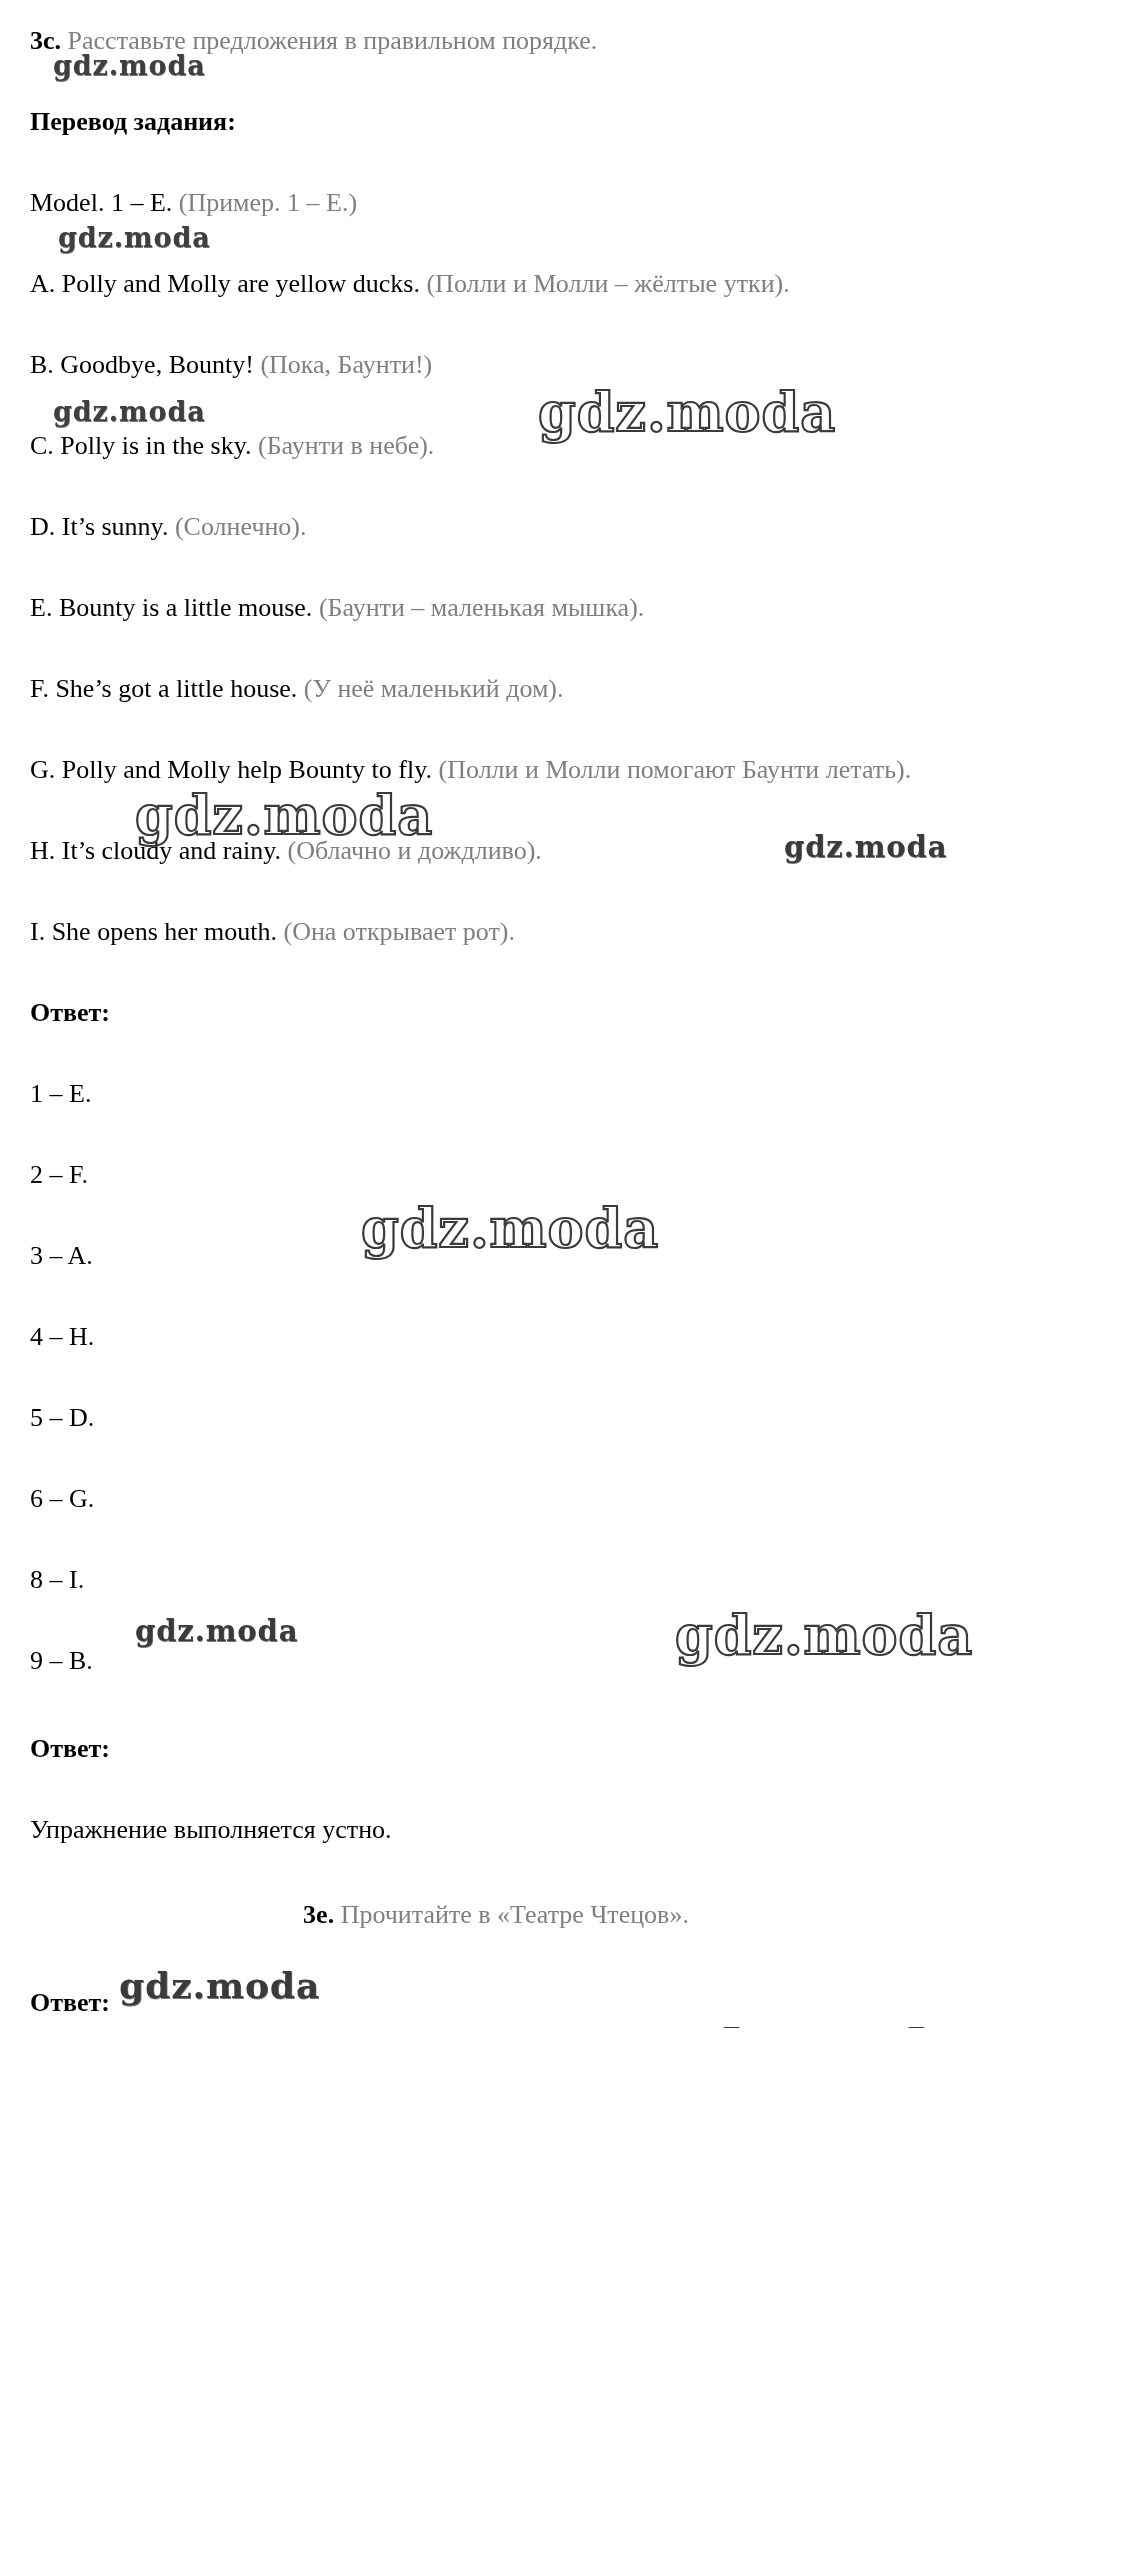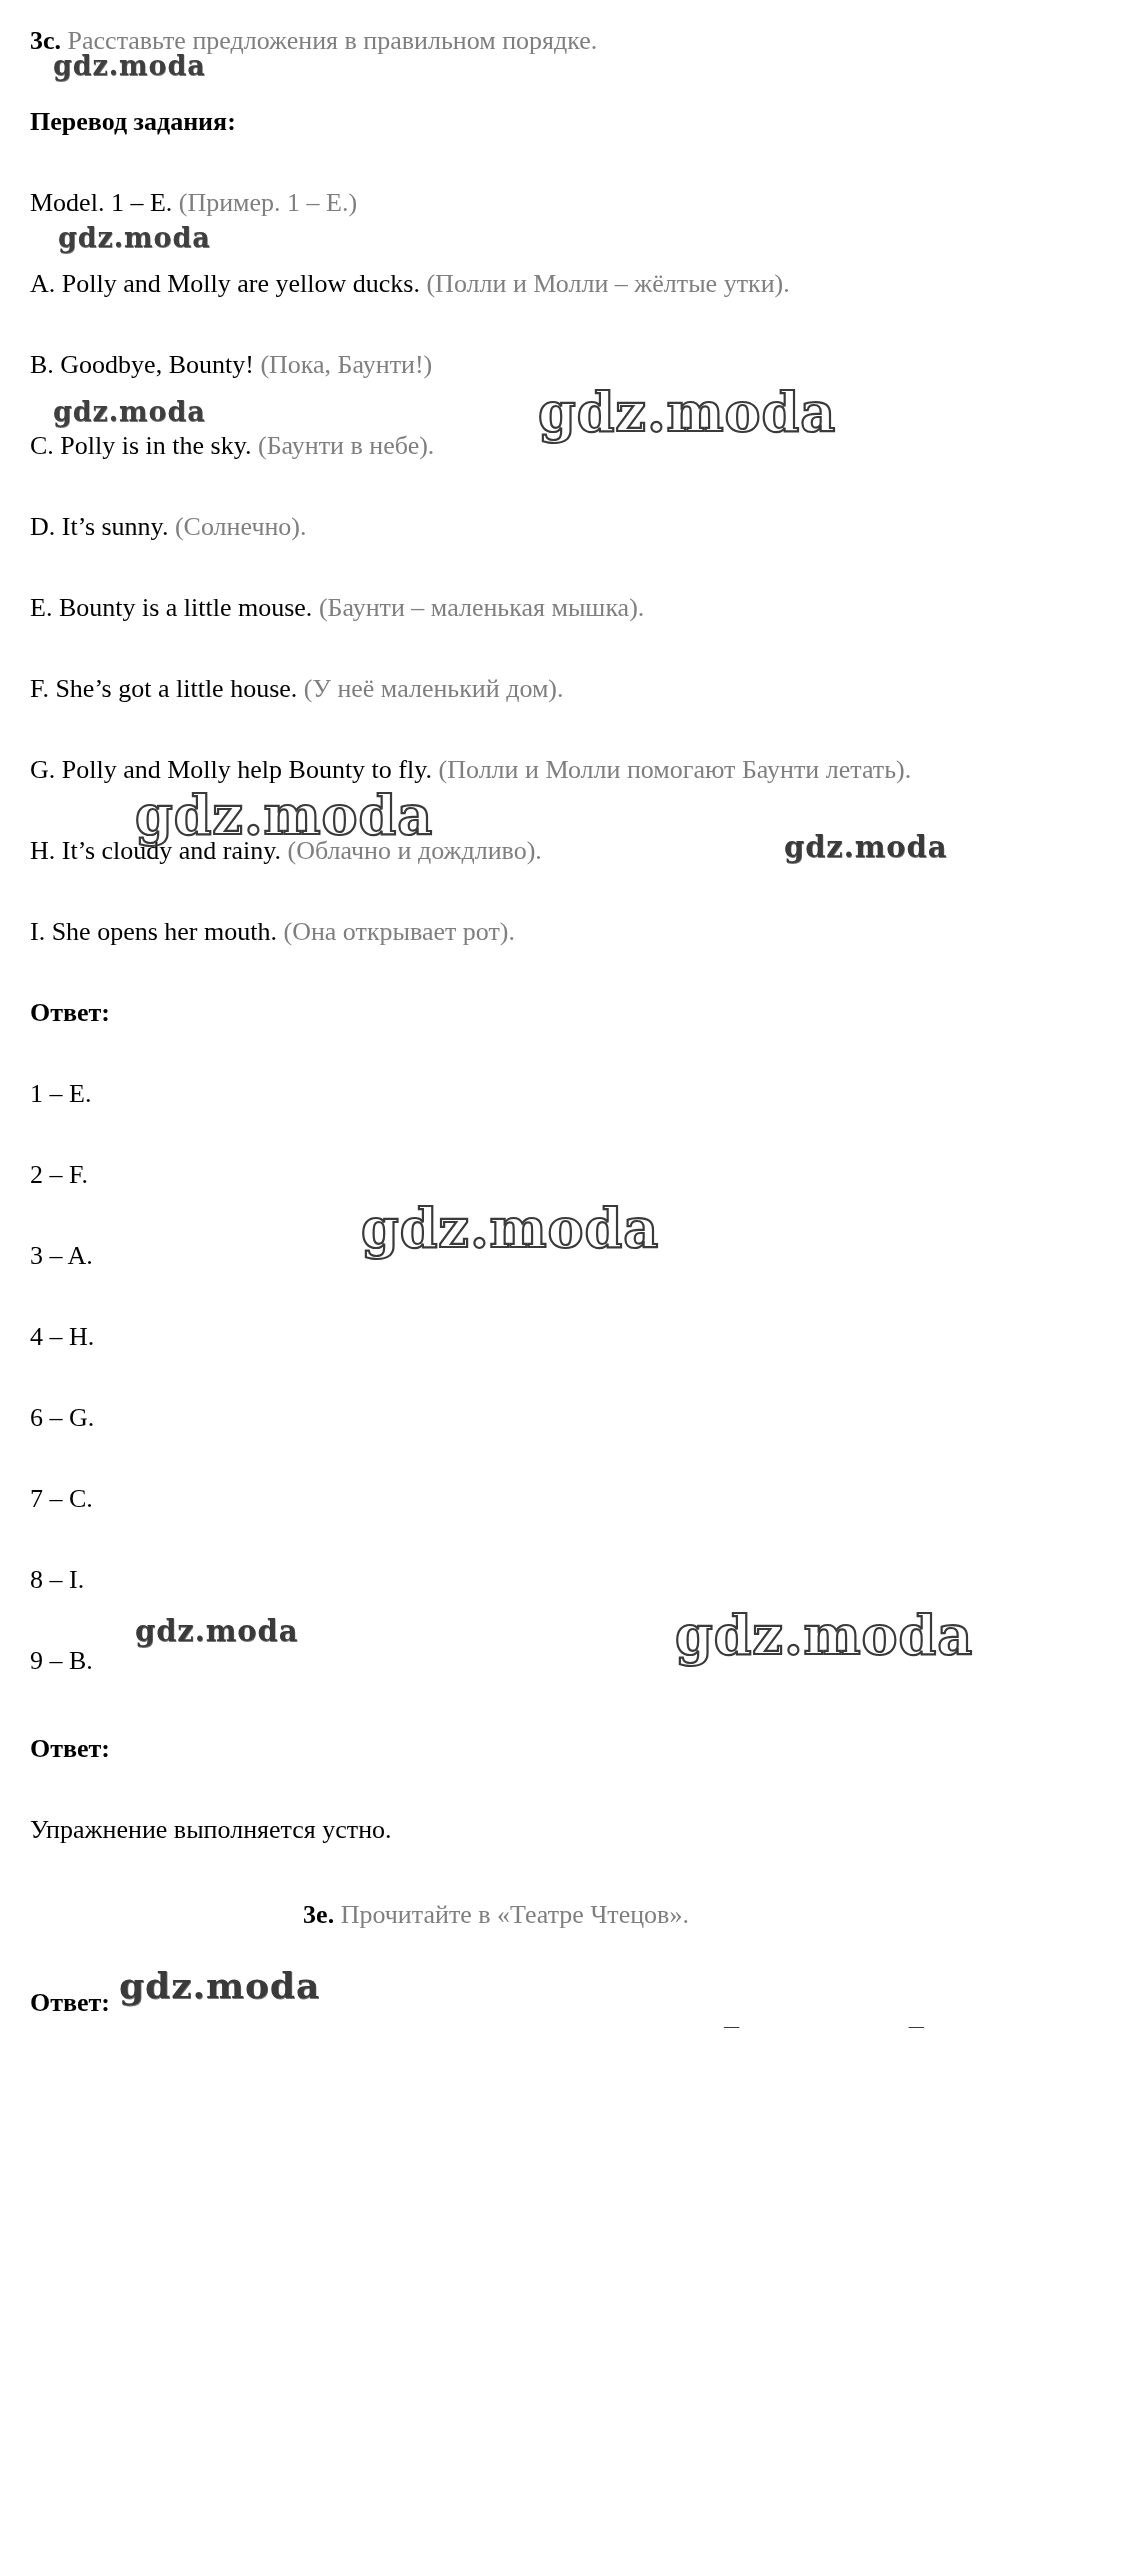--- a/index.html
+++ b/index.html
@@ -100,22 +100,22 @@
     <span>I. She opens her mouth.</span>
     <span class="muted">(Она открывает рот).</span>
   </p>
 
   <p class="line b">Ответ:</p>
 
   <p class="line">1 – E.</p>
   <p class="line">2 – F.</p>
   <p class="line">3 – A.</p>
   <p class="line">4 – H.</p>
+  <p class="line">5 – D.</p>
   <p class="line">6 – G.</p>
-  <p class="line">7 – C.</p>
   <p class="line">8 – I.</p>
   <p class="line">9 – B.</p>
 
   <p class="line b gap-s">Ответ:</p>
   <p class="line">Упражнение выполняется устно.</p>
 
   <p class="line sec-gap2">
     <span class="b">3e.</span>
     <span class="muted">Прочитайте в «Театре Чтецов».</span>
   </p>

